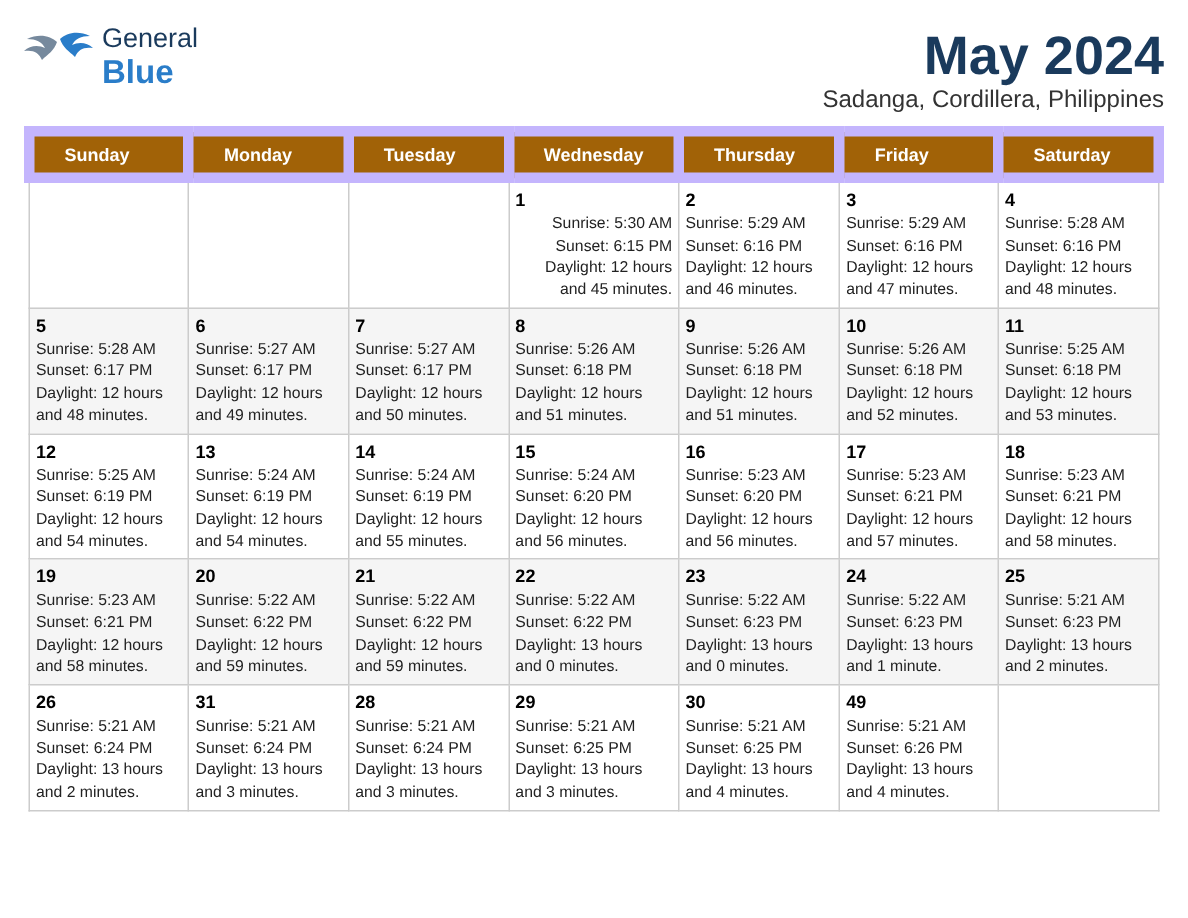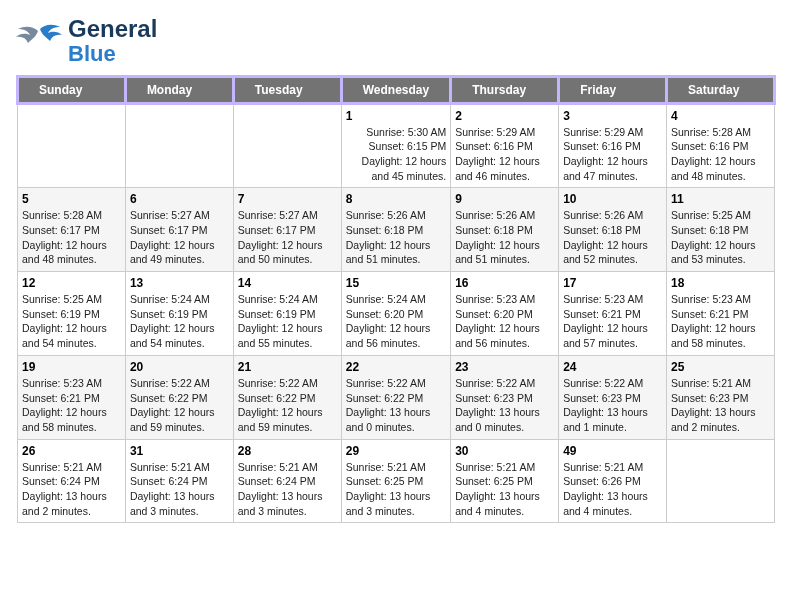--- a/index.html
+++ b/index.html
@@ -27,27 +27,27 @@
     .subtitle {
       font-size: 16px;
       color: #333;
     }
     .calendar {
       width: 100%;
       border-collapse: collapse;
       font-size: 11px;
     }
     .calendar th {
-      background: #737373;
+      background: #a16207;
       color: #fff;
       padding: 5px 20px;
       text-align: left;
       font-size: 12px;
       font-weight: bold;
-      border: 3px solid #c4b5fd;
+      border: 7px solid #c4b5fd;
     }
     .calendar td {
       border: 1px solid #ccc;
       vertical-align: top;
       padding: 4px;
       width: calc(100% / 7);
       min-height: 80px;
       background: #fff;
     }
     .calendar tr:nth-child(even) td {
@@ -76,22 +76,22 @@
     .logo-icon {
       width: 48px;
       height: 40px;
     }
     .logo-words {
       display: flex;
       flex-direction: column;
       line-height: 1.1;
     }
     .logo-general {
-      font-size: 24px;
-      font-weight: bold;
+      font-size: 18px;
+      font-weight: normal;
       color: #1a3a5c;
     }
     .logo-blue {
       font-size: 22px;
       font-weight: bold;
       color: #2a7dc9;
     }
   </style>
 </head>
 <body>
@@ -100,20 +100,24 @@
   <div class="logo-container">
     <svg class="logo-icon" viewBox="0 0 48 40" xmlns="http://www.w3.org/2000/svg">
       <path d="M24 8 C28 4, 36 2, 44 6 C38 6, 34 8, 32 12 C36 10, 42 10, 46 14 C40 13, 36 15, 34 20 C30 16, 26 14, 24 8Z" fill="#2a7dc9"></path>
       <path d="M22 10 C18 6, 10 4, 2 8 C8 8, 12 10, 14 14 C10 12, 4 12, 0 16 C6 15, 10 17, 12 22 C16 18, 20 16, 22 10Z" fill="#1a3a5c" opacity="0.6"></path>
     </svg>
     <div class="logo-words">
       <span class="logo-general">General</span>
       <span class="logo-blue">Blue</span>
     </div>
   </div>
+  <div class="title-block">
+    <div class="main-title">May 2024</div>
+    <div class="subtitle">Sadanga, Cordillera, Philippines</div>
+  </div>
 </div>
 
 <table class="calendar">
   <thead>
     <tr>
     <th>Sunday</th>
         <th>Monday</th>
         <th>Tuesday</th>
         <th>Wednesday</th>
         <th>Thursday</th>

